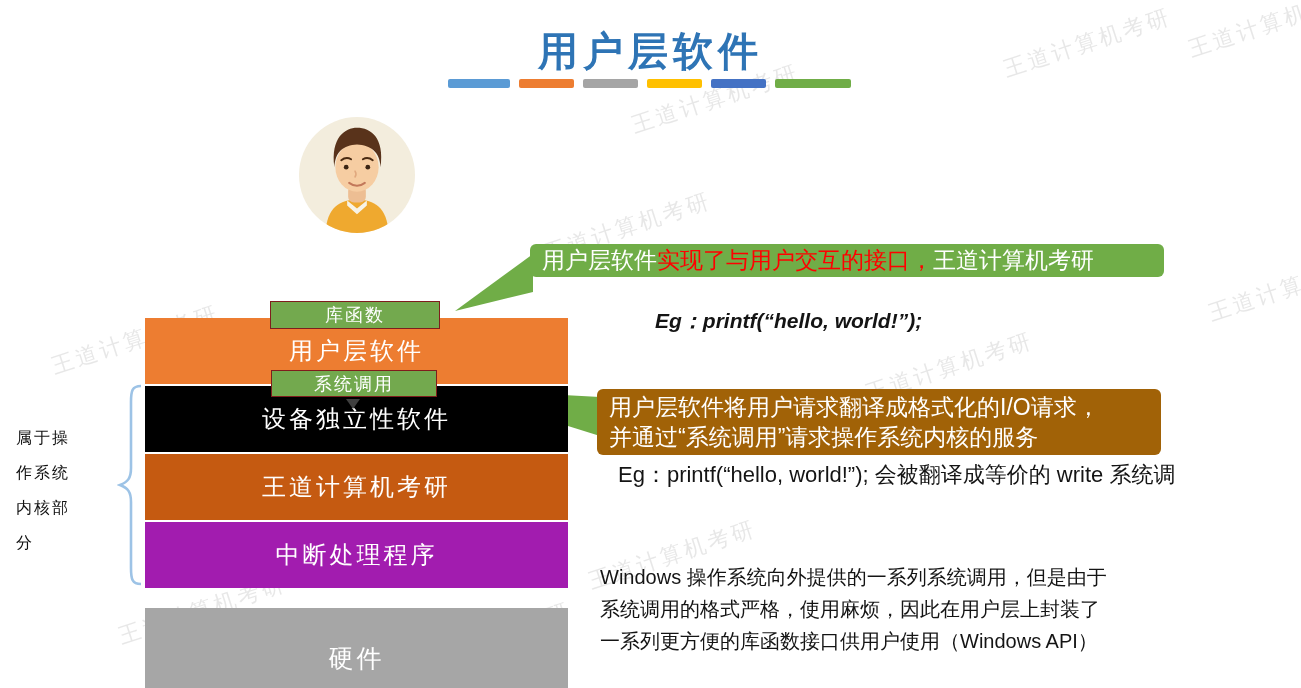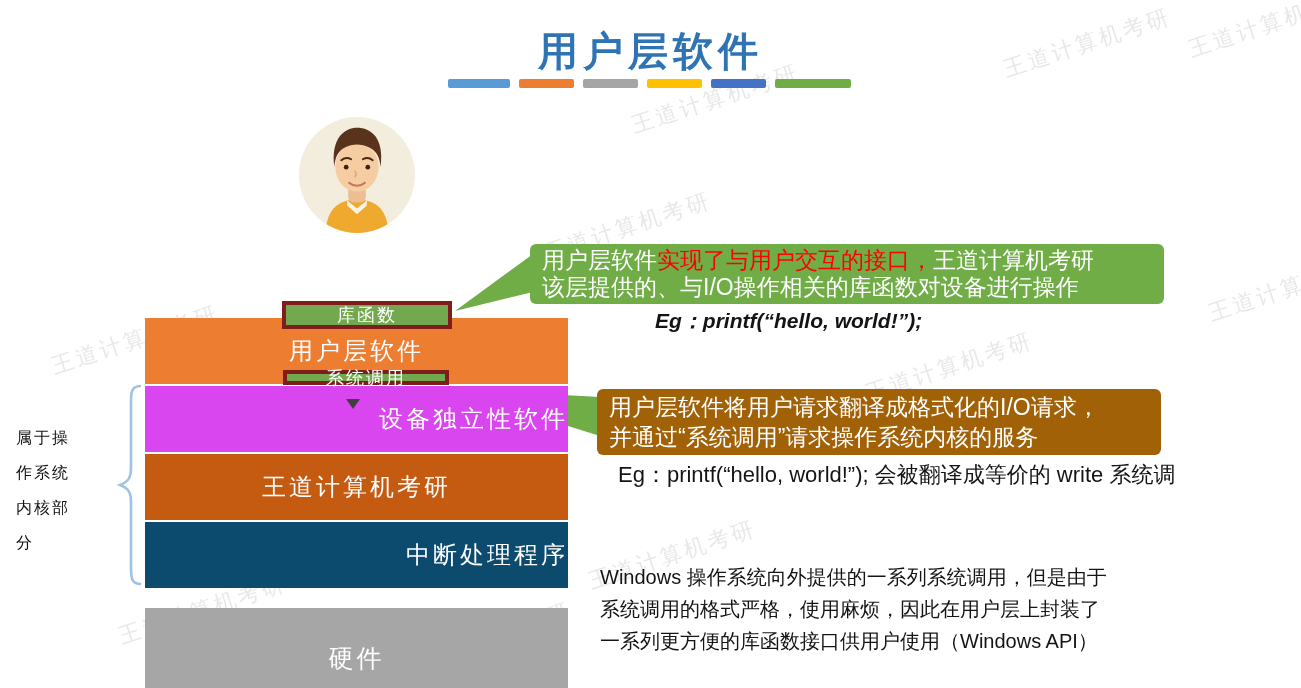--- a/index.html
+++ b/index.html
@@ -24,24 +24,24 @@
 
   
   .stack { position:absolute; left:145px; top:318px; width:423px; z-index:2; }
   .layer { width:100%; color:#fff; display:flex; align-items:center; justify-content:center;
            font-size:24px; letter-spacing:3px; }
   .layer.user { height:66px; background:#ED7D31; }
   .layer.kernel { height:66px; background:#C55A11; margin-top:2px; }
   .layer.hardware { height:100px; background:#A6A6A6; margin-top:20px; font-size:25px; }
 
   .tag { position:absolute; color:#fff; text-align:center; font-size:18px; letter-spacing:2px;
-         background:#73A94E; border:4px solid #7f1d1d; z-index:4;
-         display:flex; align-items:center; justify-content:center;margin-left:12px; }
+         background:#73A94E; border:1px solid #7f1d1d; z-index:4;
+         display:flex; align-items:center; justify-content:center; }
   .tag.lib { left:270px; top:301px; width:170px; height:28px; }
-  .tag.sys { left:271px; top:370px; width:166px; height:15px; }
+  .tag.sys { left:271px; top:370px; width:166px; height:27px; }
   .down-arrow { position:absolute; left:346px; top:399px; width:0; height:0; z-index:5;
                 border-left:7px solid transparent; border-right:7px solid transparent;
                 border-top:10px solid #3f3f3f; }
 
   .brace { position:absolute; left:117px; top:384px; z-index:2; }
   .side-label { position:absolute; left:16px; top:420px; font-size:16px; line-height:35px;
                 color:#111; letter-spacing:2px; z-index:2; }
 
   
   .tails { position:absolute; left:0; top:0; z-index:2; pointer-events:none; }
@@ -109,27 +109,27 @@
 
   <svg class="tails" width="1301" height="688">
     <polygon points="455,311 533,254 533,292" fill="#70AD47"></polygon>
     <polygon points="450,389 600,397 600,436" fill="#70AD47"></polygon>
   </svg>
 
   <div class="stack">
     <div class="layer user" style="background-color: rgb(237, 125, 49);">
       <span>用户层软件</span>
     </div>
-    <div class="layer kernel" style="background-color: #d946ef; justify-content: flex-end;">
+    <div class="layer kernel" style="background-color: #000000;">
       <span>设备独立性软件</span>
     </div>
     <div class="layer kernel" style="background-color: rgb(197, 90, 17);">
       <span>王道计算机考研</span>
     </div>
-    <div class="layer kernel" style="background-color: #0c4a6e; justify-content: flex-end;">
+    <div class="layer kernel" style="background-color: #a21caf;">
       <span>中断处理程序</span>
     </div>
     <div class="layer hardware" style="background-color: rgb(166, 166, 166);">
       <span>硬件</span>
     </div>
   </div>
 
   <div class="tag lib" style="background-color: rgb(115, 169, 78);">
     <span>库函数</span>
   </div>
@@ -145,21 +145,20 @@
     <div>属于操</div>
     <div>作系统</div>
     <div>内核部</div>
     <div>分</div>
   </div>
 
   <div class="callout c1" style="background-color: rgb(112, 173, 71);">
     <div class="ln">
       <span>用户层软件</span><span class="hl">实现了与用户交互的接口，</span><span>王道计算机考研</span>
     </div>
-    <div class="ln">该层提供的、与I/O操作相关的库函数对设备进行操作</div>
   </div>
   <div class="example1">Eg：printf(“hello, world!”);</div>
 
   <div class="callout c2" style="background-color: #a16207;">
     <div class="ln">用户层软件将用户请求翻译成格式化的I/O请求，</div>
     <div class="ln">并通过“系统调用”请求操作系统内核的服务</div>
   </div>
   <div class="example2">
     <div>Eg：printf(“hello, world!”); 会被翻译成等价的 write 系统调</div>
   </div>

